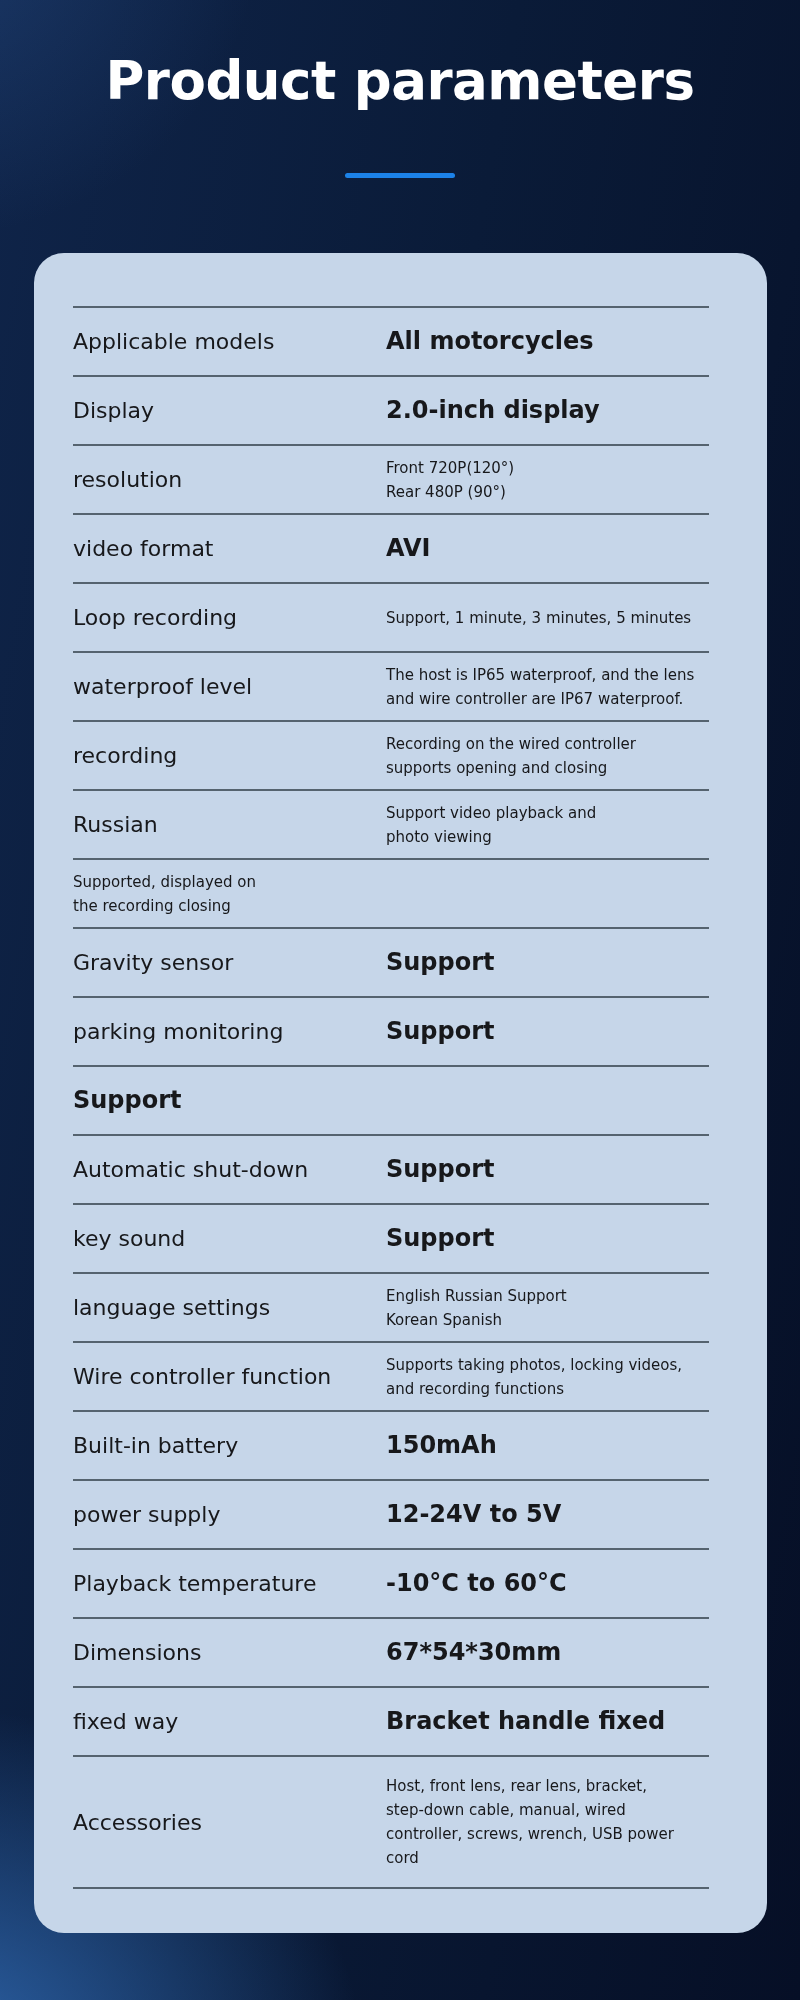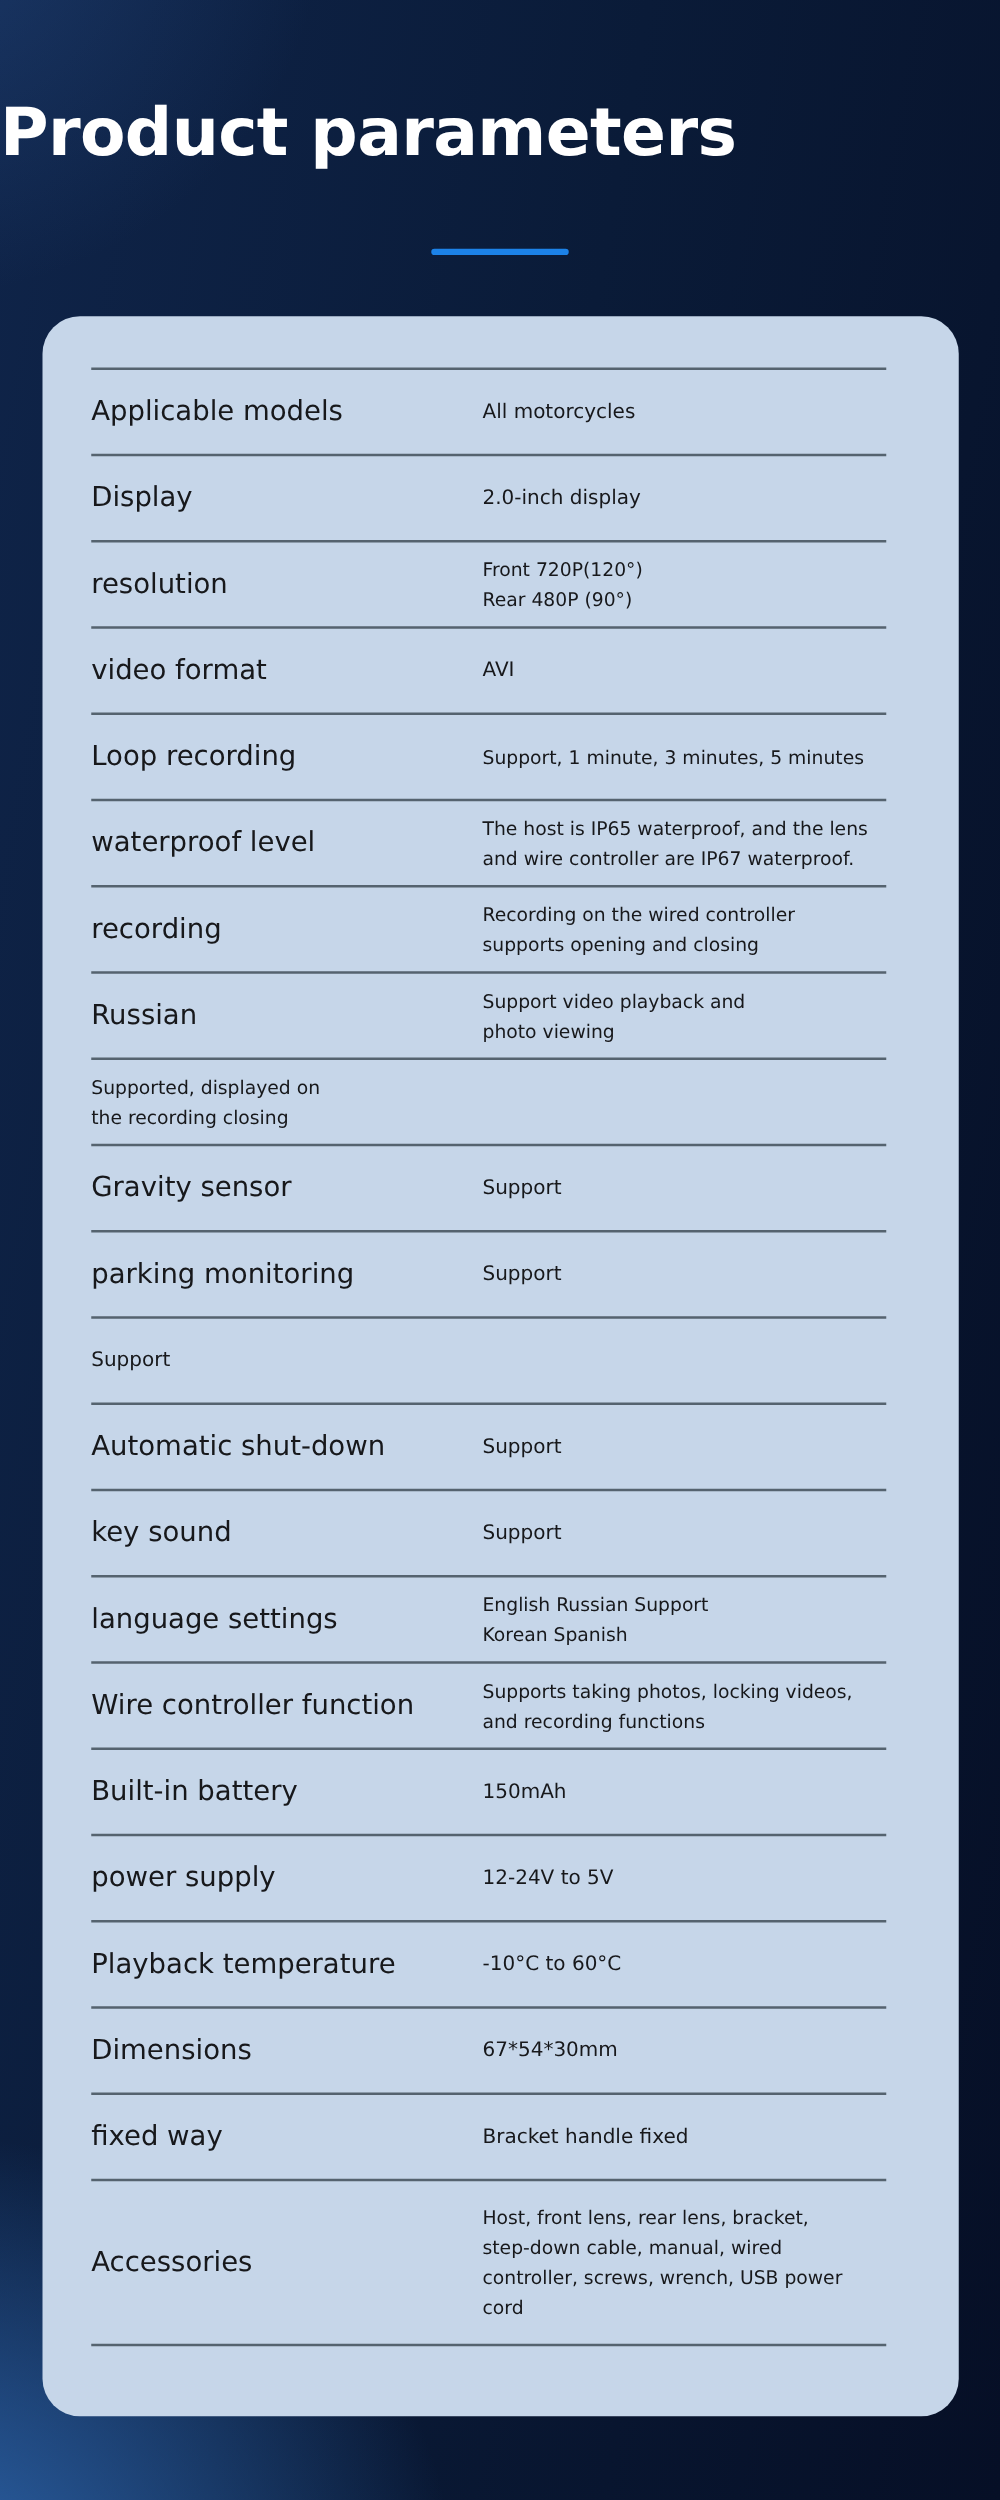--- a/index.html
+++ b/index.html
@@ -11,21 +11,21 @@
   *{margin:0;padding:0;box-sizing:border-box;}
   html,body{width:800px;height:2000px;overflow:hidden;}
   body{
     position:relative;
     font-family:"DejaVu Sans",sans-serif;
     background:
       radial-gradient(650px 540px at -60px 2060px, rgba(47,104,176,0.95) 0%, rgba(47,104,176,0) 65%),
       radial-gradient(520px 460px at -80px -60px, rgba(42,82,142,0.45) 0%, rgba(42,82,142,0) 65%),
       linear-gradient(100deg,#0f2449 0%,#0a1b38 45%,#060f26 100%);
   }
-  .header{padding-top:74px;}
+  .header{padding-top:48px;text-align:center;}
   .page-title{
     font-family:"DejaVu Sans",sans-serif;
     font-weight:700;
     font-size:53px;
     line-height:1.25;
     letter-spacing:-0.5px;
     color:#ffffff;
   }
   .title-underline{
     width:110px;height:5px;border-radius:3px;
@@ -34,21 +34,21 @@
   }
   .spec-card{
     position:absolute;
     left:34px;top:253px;
     width:733px;height:1680px;
     border-radius:30px;
     background:var(--card);
   }
   .spec-table{
     width:636px;
-    margin:41px 0 0 39px;
+    margin:53px 0 0 39px;
     border-top:2px solid var(--divider);
   }
   .spec-row{
     display:flex;
     align-items:center;
     min-height:69px;
     padding:8px 0;
     border-bottom:2px solid var(--divider);
   }
   .spec-row:last-child{min-height:132px;}
@@ -56,21 +56,21 @@
     flex:0 0 313px;
     font-size:22px;
     color:var(--ink);
   }
   .spec-value{
     flex:1 0 auto;
     margin-right:-45px;
     max-width:368px;
     color:var(--ink);
   }
-  .spec-value.large{font-size:16px;line-height:1.3;}
+  .spec-value.large{font-size:24px;line-height:1.3;font-weight:bold;}
   .spec-value.small{font-size:15px;line-height:24px;white-space:pre-line;}
 </style>
 </head>
 <body>
 
 <header class="header">
   <h1 class="page-title">Product parameters</h1>
   <div class="title-underline"></div>
 </header>
 

